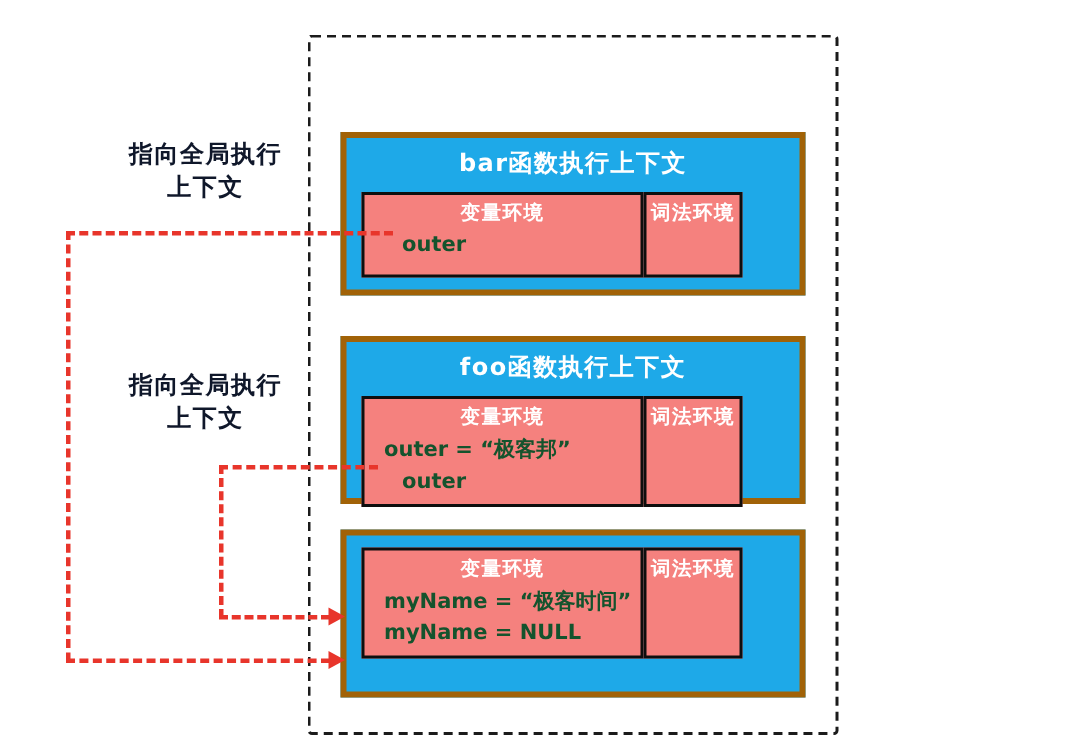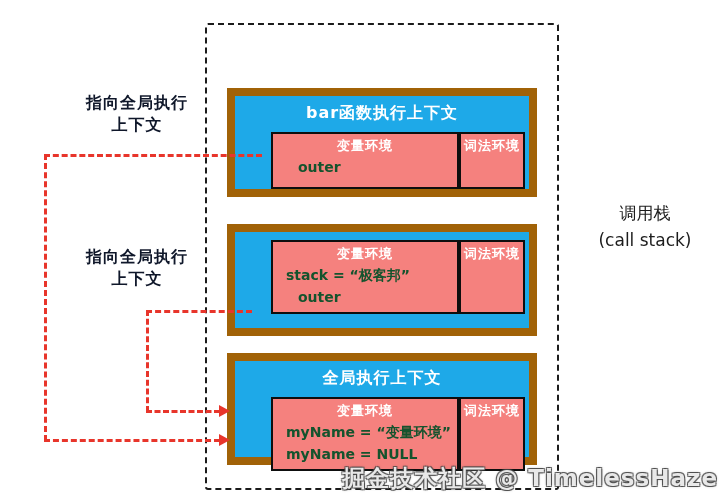--- a/index.html
+++ b/index.html
@@ -8,31 +8,31 @@
 
   
   .outer-border {
     position:absolute; left:205px; top:23px; width:350px; height:463px;
     border:2px dashed #1b1b1b; border-radius:3px; background:transparent;
   }
 
   
   .ctx {
     position:absolute; left:227px; width:310px; box-sizing:border-box;
-    background:#1ea9e8; border:8px solid #a16207;
+    background:#1ea9e8; border:4px solid #a16207;
   }
   .ctx-bar    { top:88px;  height:109px; }
   .ctx-foo    { top:224px; height:112px; }
   .ctx-global { top:353px; height:112px; }
   .ctx-title {
     text-align:center; color:#ffffff; font-weight:bold; font-size:16px;
     padding-top:7px; letter-spacing:1px;
   }
   .ctx-body {
-    display:flex; justify-content:flex-end; align-items:stretch;
+    display:flex; justify-content:flex-start; align-items:stretch;
     margin-top:8px; padding:0 4px 0 10px;
   }
   .env-box {
     box-sizing:border-box; background:#f5817e; border:2px solid #0e0e0e;
   }
   .var-box { width:188px; padding-bottom:7px; }
   .lex-box { width:66px; }
   .ctx-bar .var-box { min-height:57px; }
   .ctx-foo .var-box, .ctx-global .var-box { min-height:67px; }
   .env-title {
@@ -112,46 +112,41 @@
         <div class="env-title">变量环境</div>
         <div class="entry indent">outer</div>
       </div>
       <div class="env-box lex-box">
         <div class="env-title">词法环境</div>
       </div>
     </div>
   </div>
 
   <div class="ctx ctx-foo">
+    <div class="ctx-title">foo函数执行上下文</div>
     <div class="ctx-body">
       <div class="env-box var-box">
         <div class="env-title">变量环境</div>
-        <div class="entry">stack = “极客邦”</div>
+        <div class="entry">outer = “极客邦”</div>
         <div class="entry indent">outer</div>
       </div>
       <div class="env-box lex-box">
         <div class="env-title">词法环境</div>
       </div>
     </div>
   </div>
 
   <div class="ctx ctx-global">
-    <div class="ctx-title">全局执行上下文</div>
     <div class="ctx-body">
       <div class="env-box var-box">
         <div class="env-title">变量环境</div>
-        <div class="entry">myName = “变量环境”</div>
+        <div class="entry">myName = “极客时间”</div>
         <div class="entry">myName = NULL</div>
       </div>
       <div class="env-box lex-box">
         <div class="env-title">词法环境</div>
       </div>
     </div>
   </div>
 
-  <div class="call-stack-label">
-    <div>调用栈</div>
-    <div>(call stack)</div>
-  </div>
 
-  <div class="watermark">掘金技术社区 @ TimelessHaze</div>
 
 </div>
 
 </body></html>

